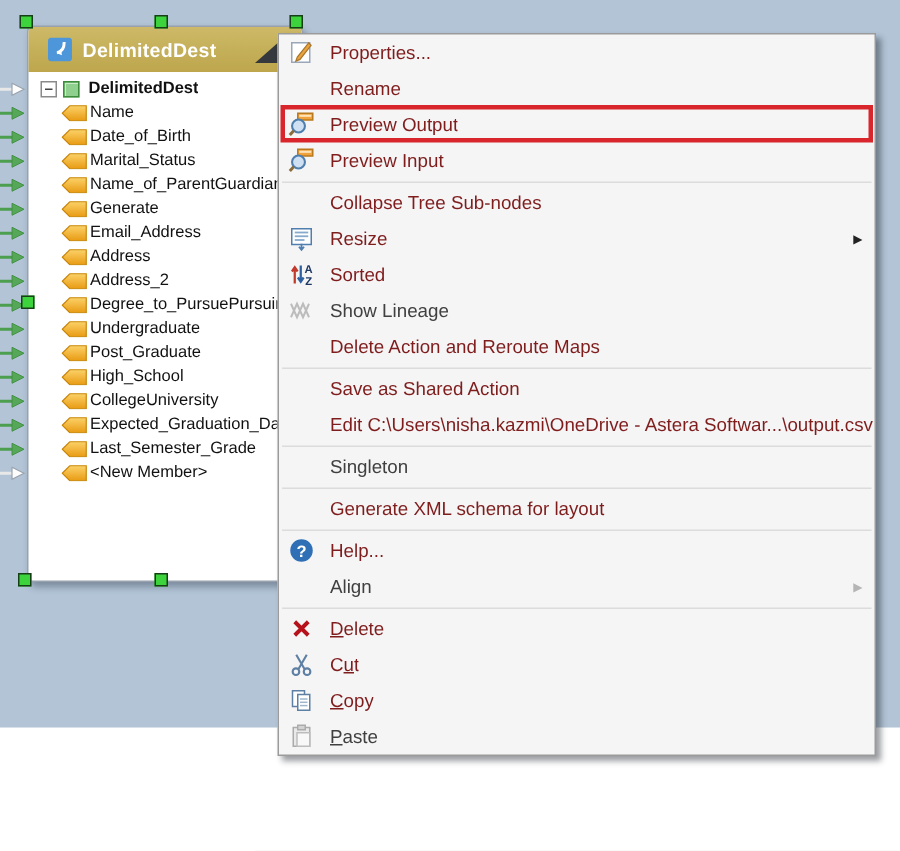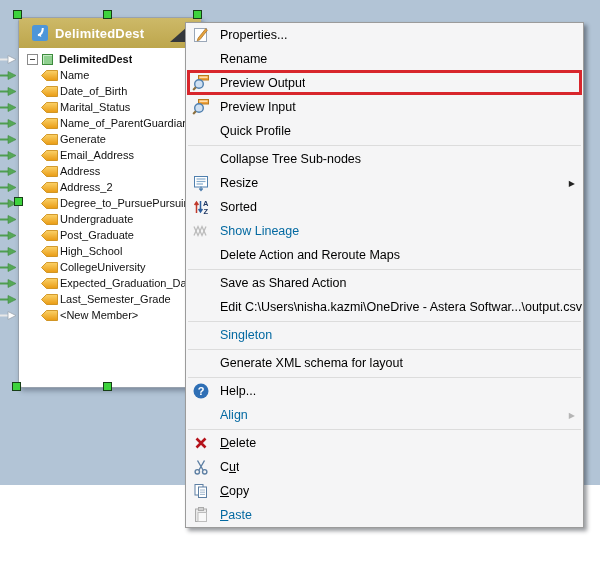--- a/index.html
+++ b/index.html
@@ -31,22 +31,22 @@
 
   
   .handle{position:absolute;width:7px;height:7px;background:#3dd33d;border:1px solid #173f17;
     box-sizing:content-box;z-index:4;}
 
   
   .context-menu{position:absolute;left:185px;top:22px;width:397px;background:#f5f5f6;
     border:1px solid #9b9b9b;box-shadow:3px 3px 4px rgba(30,35,45,.45);z-index:10;padding:0;}
   .mi{height:24px;display:flex;align-items:center;padding-left:3px;position:relative;cursor:default;}
   .mi-icon{width:24px;height:18px;flex:0 0 auto;display:flex;align-items:center;justify-content:center;}
-  .mi-label{font-size:12.5px;color:#000000;margin-left:7px;white-space:nowrap;overflow:hidden;}
-  .mi.disabled .mi-label{color:#0369a1;}
+  .mi-label{font-size:12.5px;color:#7f1d1d;margin-left:7px;white-space:nowrap;overflow:hidden;}
+  .mi.disabled .mi-label{color:#404040;}
   .mi-arrow{margin-left:auto;margin-right:8px;font-size:8px;color:#222;}
   .mi.disabled .mi-arrow{color:#b5b5b5;}
   .msep{height:1px;background:#dcdcdc;margin:1.5px 2px;}
   .mi.hl::after{content:'';position:absolute;inset:-1px 1px 0 1px;border:3px solid #d8262c;pointer-events:none;}
   .u{text-decoration:underline;}
 </style>
 </head>
 <body>
 
 <div class="canvas">
@@ -317,24 +317,20 @@
         <svg width="18" height="18" viewBox="0 0 18 18">
             <rect x="6.5" y="1.5" width="10" height="4.5" fill="#f0a23c" stroke="#b97a1e"></rect>
             <rect x="7.5" y="2.5" width="8" height="1.4" fill="#fde3b8"></rect>
             <circle cx="7" cy="10" r="4.3" fill="#cfe0f2" stroke="#4f7fae" stroke-width="1.4"></circle>
             <line x1="3.8" y1="13.2" x2="1.2" y2="16" stroke="#8a6d3b" stroke-width="2"></line>
           </svg>
       </span>
       <span class="mi-label">Preview Input</span>
     </div>
 
-    <div class="mi">
-      <span class="mi-icon"></span>
-      <span class="mi-label">Quick Profile</span>
-    </div>
 
     <div class="msep"></div>
 
     <div class="mi">
       <span class="mi-icon"></span>
       <span class="mi-label">Collapse Tree Sub-nodes</span>
     </div>
 
     <div class="mi">
       <span class="mi-icon">

